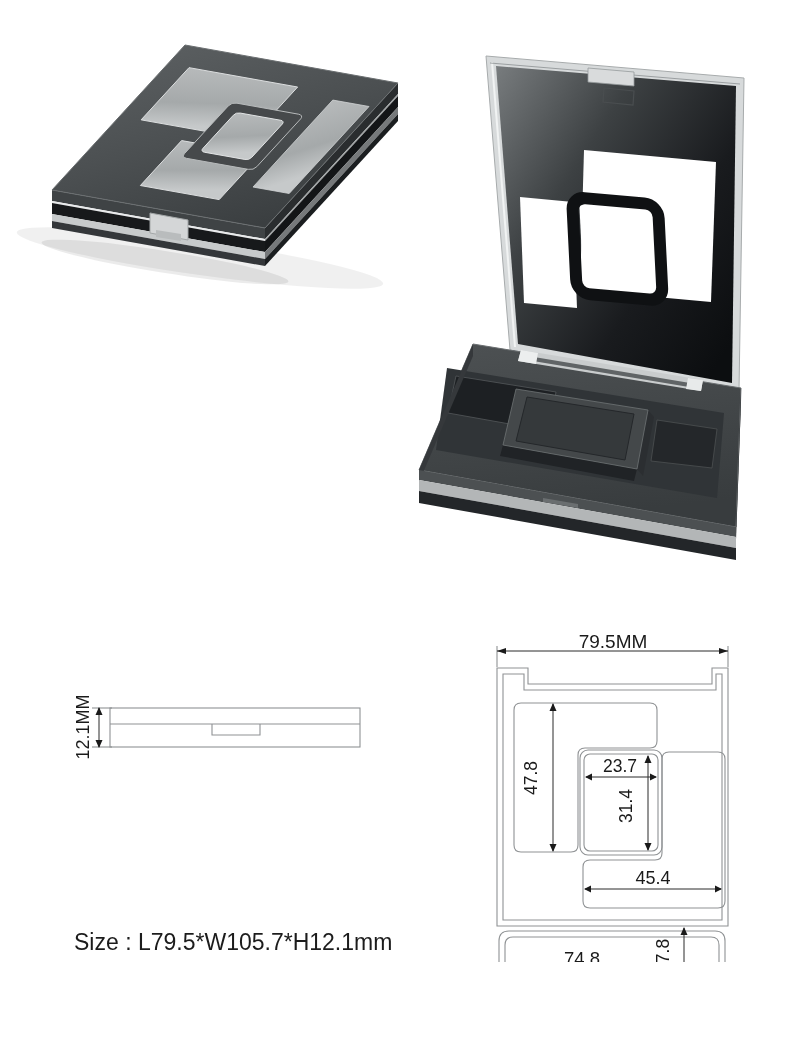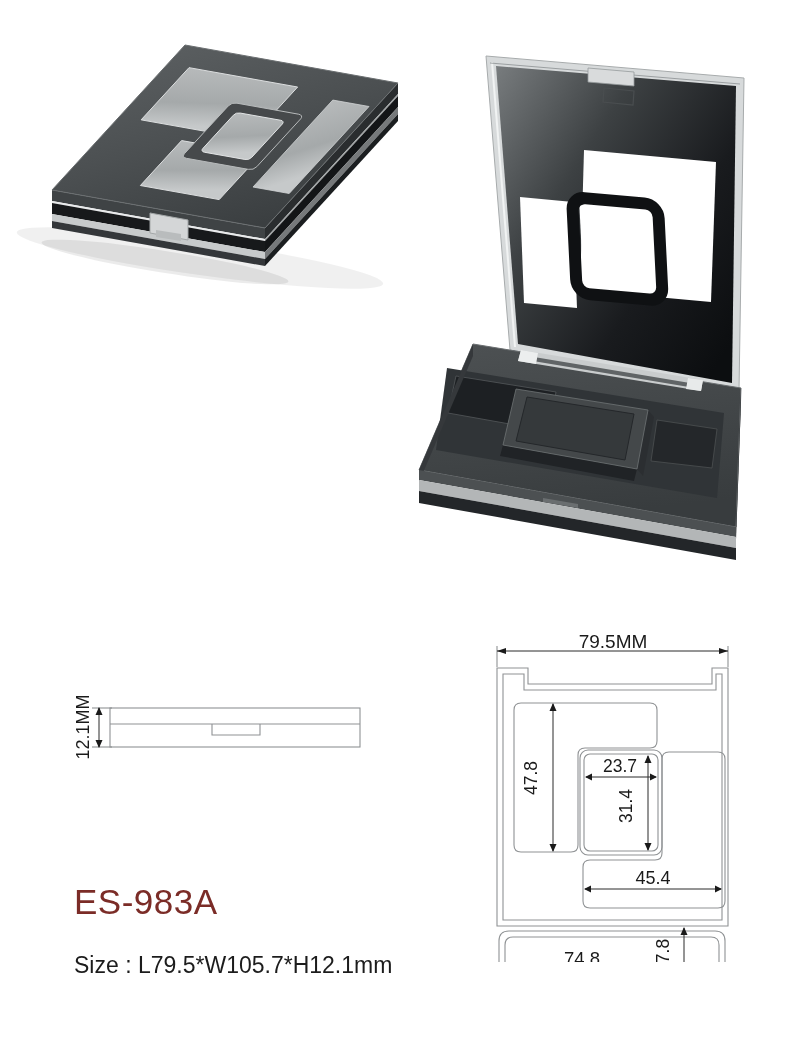--- a/index.html
+++ b/index.html
@@ -10,21 +10,20 @@
   .sheet-svg{position:absolute;left:0;top:0;}
   .product-code{
     position:absolute;left:74px;top:882px;
     font-size:35px;letter-spacing:.5px;color:#7b2c27;
     font-family:"Liberation Sans",sans-serif;
   }
   .product-size{
     position:absolute;left:74px;top:929px;
     font-size:23px;color:#1c1c1c;
     font-family:"Liberation Sans",sans-serif;
-    margin-top:23px;
   }
   .dim{font-family:"Liberation Sans",sans-serif;fill:#1a1a1a;}
 </style>
 </head>
 <body>
 
 <div class="canvas">
 
 <svg class="sheet-svg" width="800" height="1050" viewBox="0 0 800 1050">
   <defs>
@@ -202,16 +201,15 @@
     <text class="dim" x="582" y="965" font-size="18.5" text-anchor="middle">74.8</text>
 
     <g>
       <line x1="684" y1="928" x2="684" y2="975" stroke="#2b2b2b" stroke-width="1"></line>
       <polygon points="684,927 680.5,935 687.5,935" fill="#1a1a1a"></polygon>
       <text class="dim" x="669" y="951" font-size="17.5" text-anchor="middle" transform="rotate(-90 669 951)">7.8</text>
     </g>
   </g>
 </svg>
 
-<div class="product-code">ES-983A</div>
 <div class="product-size">Size : L79.5*W105.7*H12.1mm</div>
 
 </div>
 
 </body></html>

